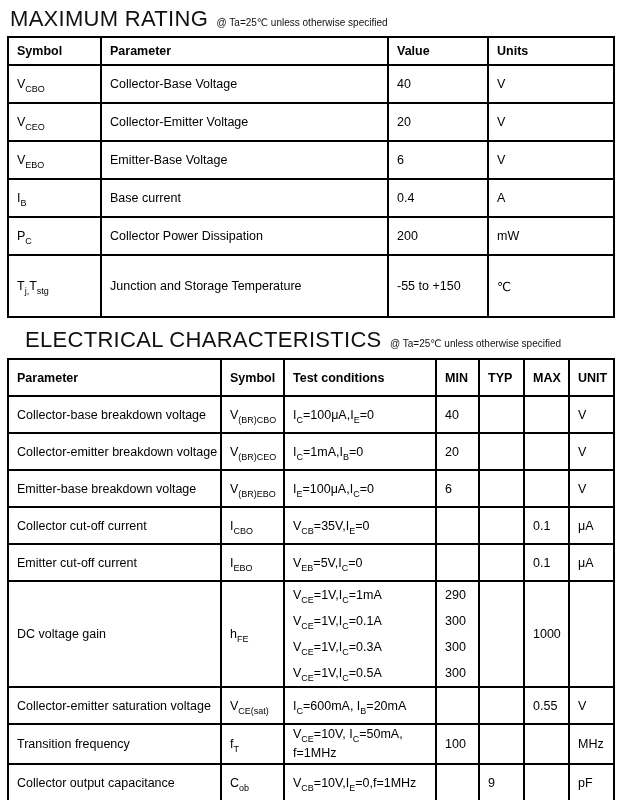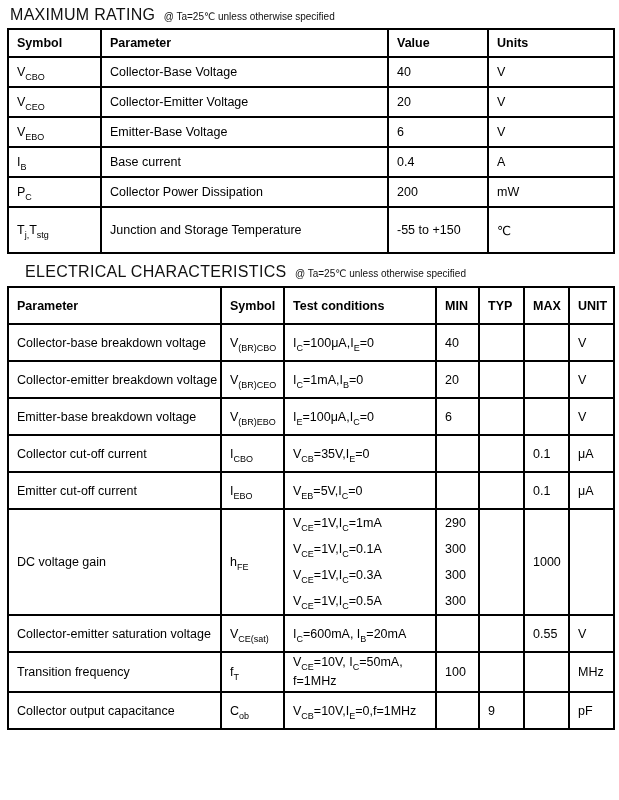--- a/index.html
+++ b/index.html
@@ -7,21 +7,21 @@
   body {
     width: 619px;
     height: 800px;
     background: #ffffff;
     color: #000000;
     font-family: "Liberation Sans", "DejaVu Sans", sans-serif;
     overflow: hidden;
   }
   .title-row { margin: 6px 0 4px 10px; white-space: nowrap; }
   .title-row.second { margin: 9px 0 5px 25px; }
-  .title-big { font-size: 16px; letter-spacing: 0.3px; color: #111; }
+  .title-big { font-size: 22px; letter-spacing: 0.3px; color: #111; }
   .title-small { font-size: 10px; margin-left: 4px; color: #111; }
 
   table.sheet {
     border-collapse: collapse;
     table-layout: fixed;
     margin-left: 7px;
     width: 606px;
   }
   table.sheet td, table.sheet th {
     border: 2px solid #000;
@@ -29,22 +29,22 @@
     vertical-align: middle;
     text-align: left;
     font-size: 12.5px;
     overflow: hidden;
   }
   table.sheet th { font-weight: bold; font-size: 12.5px; }
   sub { font-size: 9px; line-height: 0; letter-spacing: 0; }
 
   
   .t1 tr.h    { height: 28px; }
-  .t1 tr.r    { height: 30px; }
-  .t1 tr.last { height: 46px; padding-left: 32px; }
+  .t1 tr.r    { height: 38px; }
+  .t1 tr.last { height: 62px; padding-left: 32px; }
 
   
   .t2 tr.h   { height: 37px; }
   .t2 tr.r   { height: 37px; margin-left: 21px; }
   .t2 tr.hfe { height: 104px; }
   .t2 tr.ft  { height: 40px; }
 
   .t2 td.multiline div { height: 26px; line-height: 26px; }
   .t2 td.twoline div   { height: 19px; line-height: 19px; }
 </style>

